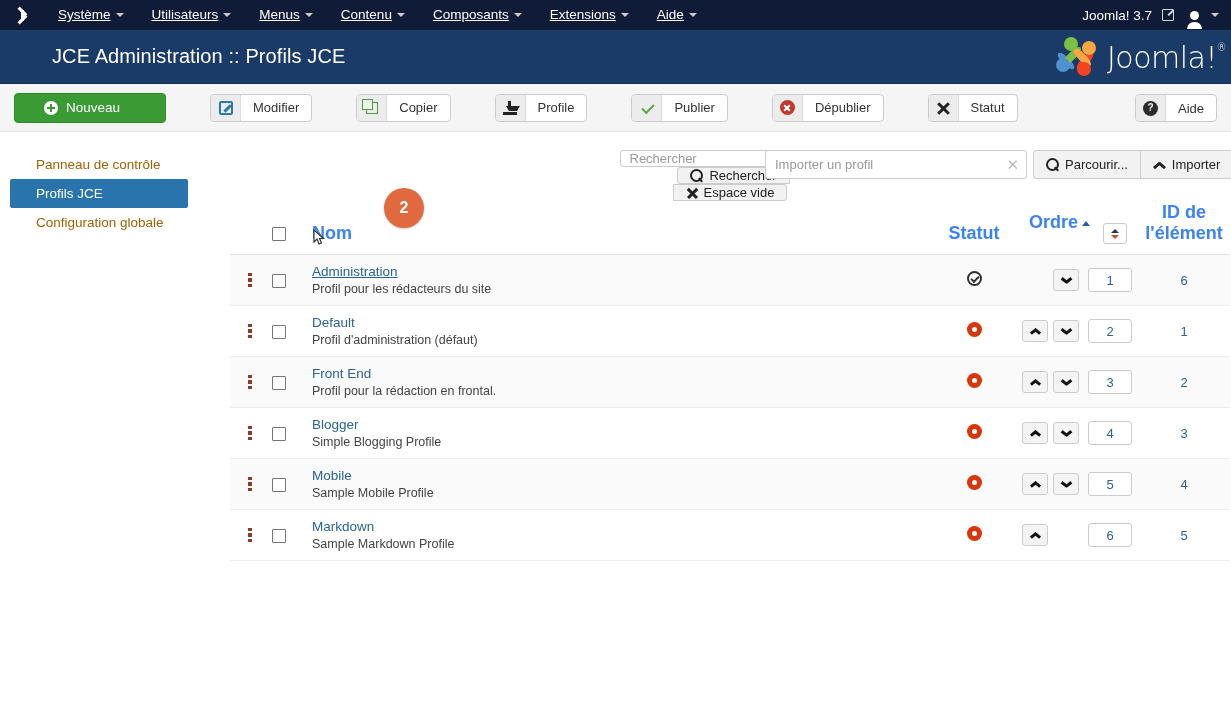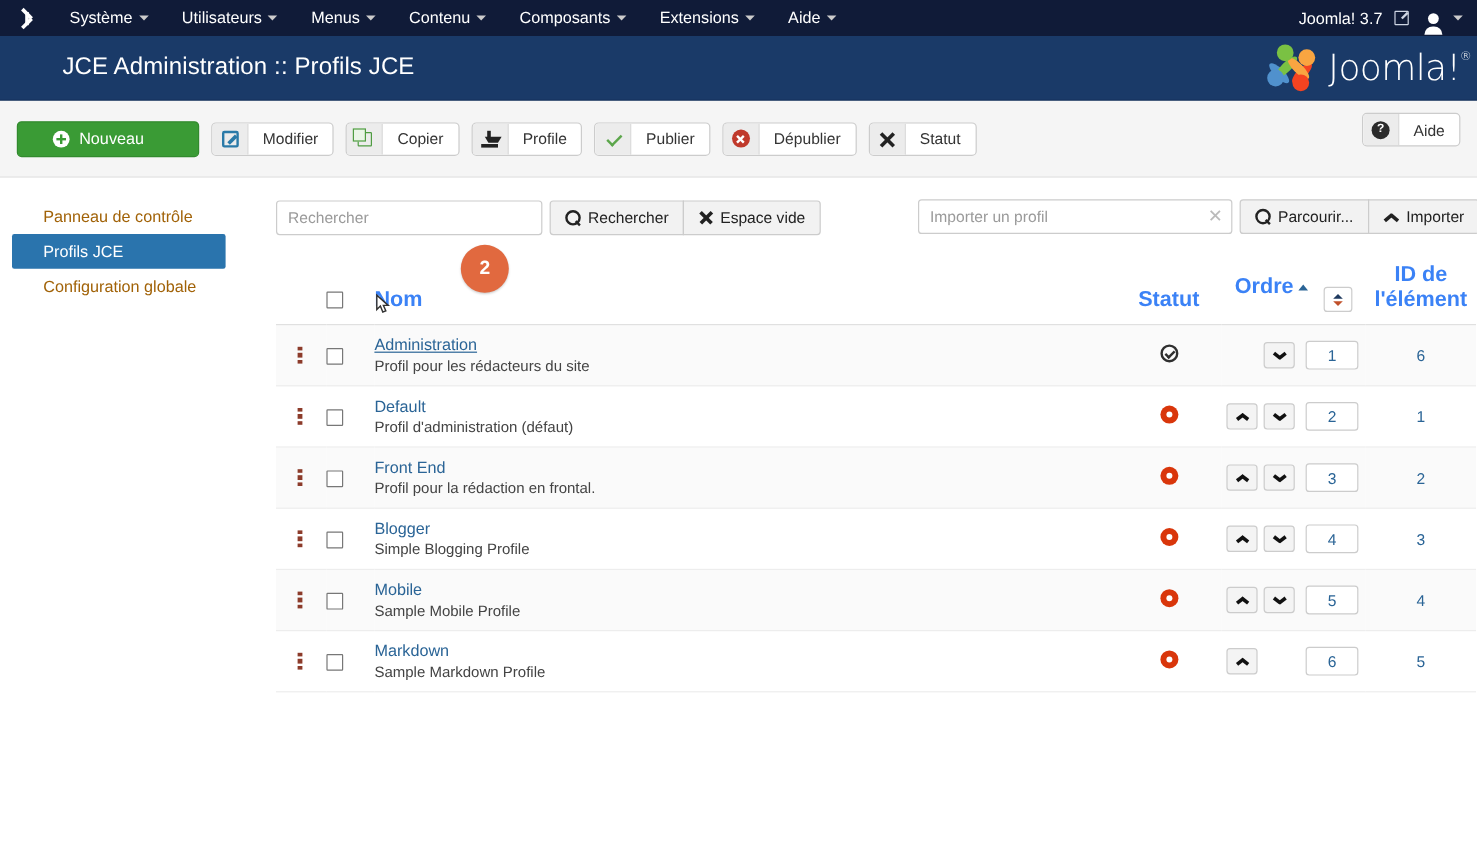--- a/index.html
+++ b/index.html
@@ -80,22 +80,22 @@
   .jl-b  { width:14px;height:14px;background:#5091cd;top:22px;left:1px; }
   .jl-r  { width:14px;height:14px;background:#f44321;top:26px;left:22px; }
   .bar { position:absolute; border-radius:4px; }
   .bar1 { width:8px;height:24px;background:#7ac143;top:8px;left:13px;transform:rotate(45deg); }
   .bar2 { width:8px;height:24px;background:#f9a541;top:9px;left:23px;transform:rotate(-45deg); }
   .bar3 { width:8px;height:22px;background:#5091cd;top:14px;left:7px;transform:rotate(-45deg); }
   .bar4 { width:8px;height:22px;background:#f44321;top:14px;left:26px;transform:rotate(45deg); }
 
   
   .toolbar {
-    height: 64px; background:#f5f5f5; border-bottom:1px solid #e3e3e3;
-    display:flex; align-items:center; padding:16px 14px; position:relative;
+    height: 48px; background:#f5f5f5; border-bottom:1px solid #e3e3e3;
+    display:flex; align-items:center; padding:16px 14px; position:relative;gap:34px;
   }
   .btn {
     display:inline-flex; align-items:center; height:28px;
     border:1px solid #ccc; border-radius:4px; background:#fff;
     font-size:13px; color:#333; cursor:pointer; margin-right:10px;
     overflow:hidden; line-height:1;
   }
   .btn .ic {
     width:30px; height:26px; display:flex; align-items:center; justify-content:center;
     background:#ececec; border-right:1px solid #ddd; flex:0 0 auto;
@@ -154,21 +154,21 @@
   .side-item {
     padding:7px 0 7px 36px; font-size:13.5px; color:#a16207; cursor:pointer;
     border-radius:0;
   }
   .side-item.active { background:#2a74ad; color:#fff; margin:0 12px 0 10px; padding-left:26px;
     border-radius:2px; }
 
   .content { flex:1; padding:18px 0 0 30px; position:relative; }
 
   
-  .filterbar { display:flex; align-items:center; position:relative; height:30px; }
+  .filterbar { display:flex; align-items:center; position:relative; height:30px;flex-direction:column; }
   .search-input {
     width:222px; height:29px; border:1px solid #ccc; border-radius:3px;
     padding:0 9px; font-size:13px; color:#333; font-family:"Liberation Sans",sans-serif;
     background:#fff;
   }
   .search-input::placeholder { color:#9a9a9a; }
   .fbtn {
     display:inline-flex;align-items:center;justify-content:center;gap:6px;
     height:29px;padding:0 12px;border:1px solid #ccc;background:#f2f2f2;
     font-size:13px;color:#222;cursor:pointer;margin-left:8px;border-radius:3px;
@@ -305,21 +305,21 @@
 <body>
 
 <div class="topbar">
   <div class="brand-icon">
     <span class="jicon">
         <span class="a"></span>
         <span class="b"></span>
         <span class="c"></span>
       </span>
   </div>
-  <div id="topmenu" style="display:flex;">
+  <div id="topmenu" style="display:flex;text-decoration:underline;">
       <div class="menu-item"><span>Système</span><span class="caret-d"></span></div>
       <div class="menu-item"><span>Utilisateurs</span><span class="caret-d"></span></div>
       <div class="menu-item"><span>Menus</span><span class="caret-d"></span></div>
       <div class="menu-item"><span>Contenu</span><span class="caret-d"></span></div>
       <div class="menu-item"><span>Composants</span><span class="caret-d"></span></div>
       <div class="menu-item"><span>Extensions</span><span class="caret-d"></span></div>
       <div class="menu-item"><span>Aide</span><span class="caret-d"></span></div>
     </div>
   <div class="topright">
     <span class="ver">Joomla! 3.7</span>

